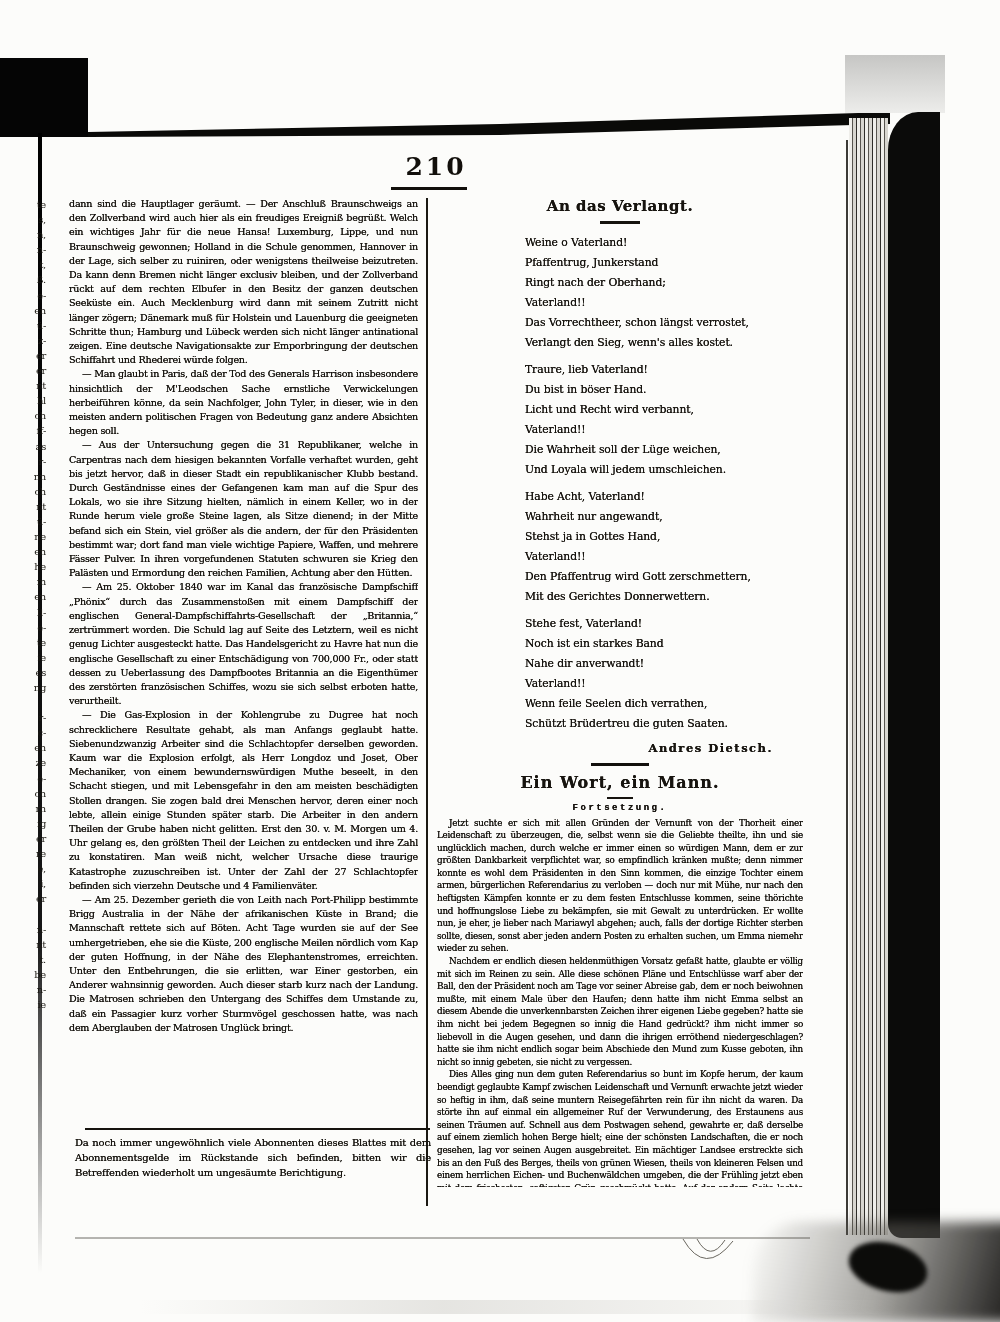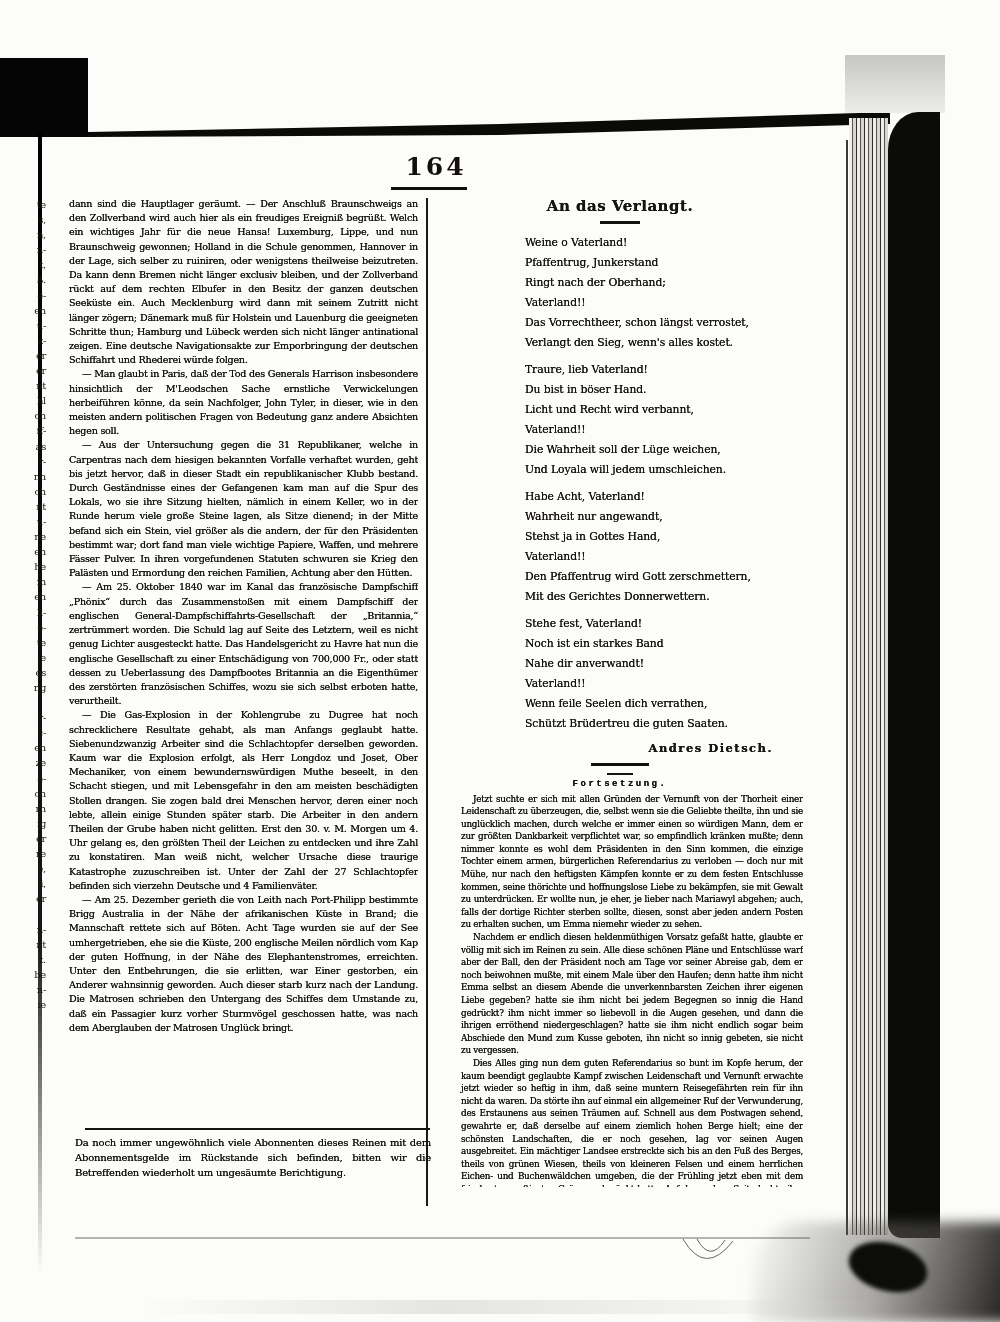--- a/index.html
+++ b/index.html
@@ -60,21 +60,21 @@
     letter-spacing:-0.1px;white-space:pre-line;}
   .poem-signature{margin:1px 30px 0 0;text-align:right;font-size:11.5px;
     font-weight:bold;letter-spacing:1.5px;}
   .thick-rule{width:58px;height:3.5px;background:#12100c;margin:8px auto 7px auto;}
   .story-title{margin:0;text-align:center;font-size:16px;font-weight:bold;
     letter-spacing:1px;}
   .thin-rule{width:26px;height:1.5px;background:#16130e;margin:5px auto 4px auto;}
   .story-subtitle{margin:0 0 4px 0;text-align:center;font-size:9px;
     font-weight:bold;letter-spacing:2.5px;font-family:Liberation Mono, monospace;}
   .story-body{font-size:8.8px;line-height:12.6px;letter-spacing:-0.25px;
-    text-align:justify;margin-left:24px;}
+    text-align:justify;}
   .story-body p{margin:0;text-indent:12px;}
 </style>
 </head>
 <body>
 
 <div class="abs corner-block"></div>
 <div class="abs gutter-line"></div>
 <svg class="abs top-wedge" width="1000" height="150">
   <polygon points="88,132 500,124 890,112 890,124 500,135 88,137" fill="#0a0a08"></polygon>
 </svg>
@@ -139,37 +139,37 @@
 i,
 er
 
 n-
 nt
 t.
 be
 n-
 ie</div>
 
-<div class="abs page-number">164</div>
+<div class="abs page-number">210</div>
 <div class="abs page-number-rule"></div>
 
 <div class="abs col-divider"></div>
 
 <div class="abs col-left">
     <p class="news-par">dann sind die Hauptlager geräumt. — Der Anschluß Braunschweigs an den Zollverband wird auch hier als ein freudiges Ereigniß begrüßt. Welch ein wichtiges Jahr für die neue Hansa! Luxemburg, Lippe, und nun Braunschweig gewonnen; Holland in die Schule genommen, Hannover in der Lage, sich selber zu ruiniren, oder wenigstens theilweise beizutreten. Da kann denn Bremen nicht länger exclusiv bleiben, und der Zollverband rückt auf dem rechten Elbufer in den Besitz der ganzen deutschen Seeküste ein. Auch Mecklenburg wird dann mit seinem Zutritt nicht länger zögern; Dänemark muß für Holstein und Lauenburg die geeigneten Schritte thun; Hamburg und Lübeck werden sich nicht länger antinational zeigen. Eine deutsche Navigationsakte zur Emporbringung der deutschen Schiffahrt und Rhederei würde folgen.</p>
     <p class="news-par">— Man glaubt in Paris, daß der Tod des Generals Harrison insbesondere hinsichtlich der M'Leodschen Sache ernstliche Verwickelungen herbeiführen könne, da sein Nachfolger, John Tyler, in dieser, wie in den meisten andern politischen Fragen von Bedeutung ganz andere Absichten hegen soll.</p>
     <p class="news-par">— Aus der Untersuchung gegen die 31 Republikaner, welche in Carpentras nach dem hiesigen bekannten Vorfalle verhaftet wurden, geht bis jetzt hervor, daß in dieser Stadt ein republikanischer Klubb bestand. Durch Geständnisse eines der Gefangenen kam man auf die Spur des Lokals, wo sie ihre Sitzung hielten, nämlich in einem Keller, wo in der Runde herum viele große Steine lagen, als Sitze dienend; in der Mitte befand sich ein Stein, viel größer als die andern, der für den Präsidenten bestimmt war; dort fand man viele wichtige Papiere, Waffen, und mehrere Fässer Pulver. In ihren vorgefundenen Statuten schwuren sie Krieg den Palästen und Ermordung den reichen Familien, Achtung aber den Hütten.</p>
     <p class="news-par">— Am 25. Oktober 1840 war im Kanal das französische Dampfschiff „Phönix“ durch das Zusammenstoßen mit einem Dampfschiff der englischen General-Dampfschiffahrts-Gesellschaft der „Britannia,“ zertrümmert worden. Die Schuld lag auf Seite des Letztern, weil es nicht genug Lichter ausgesteckt hatte. Das Handelsgericht zu Havre hat nun die englische Gesellschaft zu einer Entschädigung von 700,000 Fr., oder statt dessen zu Ueberlassung des Dampfbootes Britannia an die Eigenthümer des zerstörten französischen Schiffes, wozu sie sich selbst erboten hatte, verurtheilt.</p>
     <p class="news-par">— Die Gas-Explosion in der Kohlengrube zu Dugree hat noch schrecklichere Resultate gehabt, als man Anfangs geglaubt hatte. Siebenundzwanzig Arbeiter sind die Schlachtopfer derselben geworden. Kaum war die Explosion erfolgt, als Herr Longdoz und Joset, Ober Mechaniker, von einem bewundernswürdigen Muthe beseelt, in den Schacht stiegen, und mit Lebensgefahr in den am meisten beschädigten Stollen drangen. Sie zogen bald drei Menschen hervor, deren einer noch lebte, allein einige Stunden später starb. Die Arbeiter in den andern Theilen der Grube haben nicht gelitten. Erst den 30. v. M. Morgen um 4. Uhr gelang es, den größten Theil der Leichen zu entdecken und ihre Zahl zu konstatiren. Man weiß nicht, welcher Ursache diese traurige Katastrophe zuzuschreiben ist. Unter der Zahl der 27 Schlachtopfer befinden sich vierzehn Deutsche und 4 Familienväter.</p>
     <p class="news-par">— Am 25. Dezember gerieth die von Leith nach Port-Philipp bestimmte Brigg Australia in der Nähe der afrikanischen Küste in Brand; die Mannschaft rettete sich auf Böten. Acht Tage wurden sie auf der See umhergetrieben, ehe sie die Küste, 200 englische Meilen nördlich vom Kap der guten Hoffnung, in der Nähe des Elephantenstromes, erreichten. Unter den Entbehrungen, die sie erlitten, war Einer gestorben, ein Anderer wahnsinnig geworden. Auch dieser starb kurz nach der Landung. Die Matrosen schrieben den Untergang des Schiffes dem Umstande zu, daß ein Passagier kurz vorher Sturmvögel geschossen hatte, was nach dem Aberglauben der Matrosen Unglück bringt.</p>
   </div>
 
 <div class="abs notice-block">
   <div class="notice-rule"></div>
-  <p class="notice-text">Da noch immer ungewöhnlich viele Abonnenten dieses Reinen mit dem Abonnementsgelde im Rückstande sich befinden, bitten wir die Betreffenden wiederholt um ungesäumte Berichtigung.</p>
+  <p class="notice-text">Da noch immer ungewöhnlich viele Abonnenten dieses Blattes mit dem Abonnementsgelde im Rückstande sich befinden, bitten wir die Betreffenden wiederholt um ungesäumte Berichtigung.</p>
 </div>
 
 <div class="abs col-right">
   <h2 class="poem-title">An das Verlangt.</h2>
   <div class="small-rule"></div>
   <div class="poem-body">
       <p class="poem-stanza">Weine o Vaterland!
 Pfaffentrug, Junkerstand
 Ringt nach der Oberhand;
 Vaterland!!
@@ -190,20 +190,21 @@
       <p class="poem-stanza">Stehe fest, Vaterland!
 Noch ist ein starkes Band
 Nahe dir anverwandt!
 Vaterland!!
 Wenn feile Seelen dich verrathen,
 Schützt Brüdertreu die guten Saaten.</p>
     </div>
   <p class="poem-signature">Andres Dietsch.</p>
 
   <div class="thick-rule"></div>
+  <h2 class="story-title">Ein Wort, ein Mann.</h2>
   <div class="thin-rule"></div>
   <p class="story-subtitle">Fortsetzung.</p>
   <div class="story-body">
       <p class="story-par">Jetzt suchte er sich mit allen Gründen der Vernunft von der Thorheit einer Leidenschaft zu überzeugen, die, selbst wenn sie die Geliebte theilte, ihn und sie unglücklich machen, durch welche er immer einen so würdigen Mann, dem er zur größten Dankbarkeit verpflichtet war, so empfindlich kränken mußte; denn nimmer konnte es wohl dem Präsidenten in den Sinn kommen, die einzige Tochter einem armen, bürgerlichen Referendarius zu verloben — doch nur mit Mühe, nur nach den heftigsten Kämpfen konnte er zu dem festen Entschlusse kommen, seine thörichte und hoffnungslose Liebe zu bekämpfen, sie mit Gewalt zu unterdrücken. Er wollte nun, je eher, je lieber nach Mariawyl abgehen; auch, falls der dortige Richter sterben sollte, diesen, sonst aber jeden andern Posten zu erhalten suchen, um Emma niemehr wieder zu sehen.</p>
       <p class="story-par">Nachdem er endlich diesen heldenmüthigen Vorsatz gefaßt hatte, glaubte er völlig mit sich im Reinen zu sein. Alle diese schönen Pläne und Entschlüsse warf aber der Ball, den der Präsident noch am Tage vor seiner Abreise gab, dem er noch beiwohnen mußte, mit einem Male über den Haufen; denn hatte ihm nicht Emma selbst an diesem Abende die unverkennbarsten Zeichen ihrer eigenen Liebe gegeben? hatte sie ihm nicht bei jedem Begegnen so innig die Hand gedrückt? ihm nicht immer so liebevoll in die Augen gesehen, und dann die ihrigen erröthend niedergeschlagen? hatte sie ihm nicht endlich sogar beim Abschiede den Mund zum Kusse geboten, ihn nicht so innig gebeten, sie nicht zu vergessen.</p>
       <p class="story-par">Dies Alles ging nun dem guten Referendarius so bunt im Kopfe herum, der kaum beendigt geglaubte Kampf zwischen Leidenschaft und Vernunft erwachte jetzt wieder so heftig in ihm, daß seine muntern Reisegefährten rein für ihn nicht da waren. Da störte ihn auf einmal ein allgemeiner Ruf der Verwunderung, des Erstaunens aus seinen Träumen auf. Schnell aus dem Postwagen sehend, gewahrte er, daß derselbe auf einem ziemlich hohen Berge hielt; eine der schönsten Landschaften, die er noch gesehen, lag vor seinen Augen ausgebreitet. Ein mächtiger Landsee erstreckte sich bis an den Fuß des Berges, theils von grünen Wiesen, theils von kleineren Felsen und einem herrlichen Eichen- und Buchenwäldchen umgeben, die der Frühling jetzt eben mit dem frischesten, saftigsten Grün geschmückt hatte. Auf der andern Seite lachte ihm ein kleines, aber äußerst nett und regelmäßig gebautes Städtchen mit seinen rothen Ziegeldächern und grünen Thurmspitzen freundlichst entgegen.</p>
       <p class="story-par">Das ist doch theils — ? fragte er gespannt.</p>
       <p class="story-par">Mariawyl, erwiederte der Schirrmeister.</p>
     </div>
 </div>

